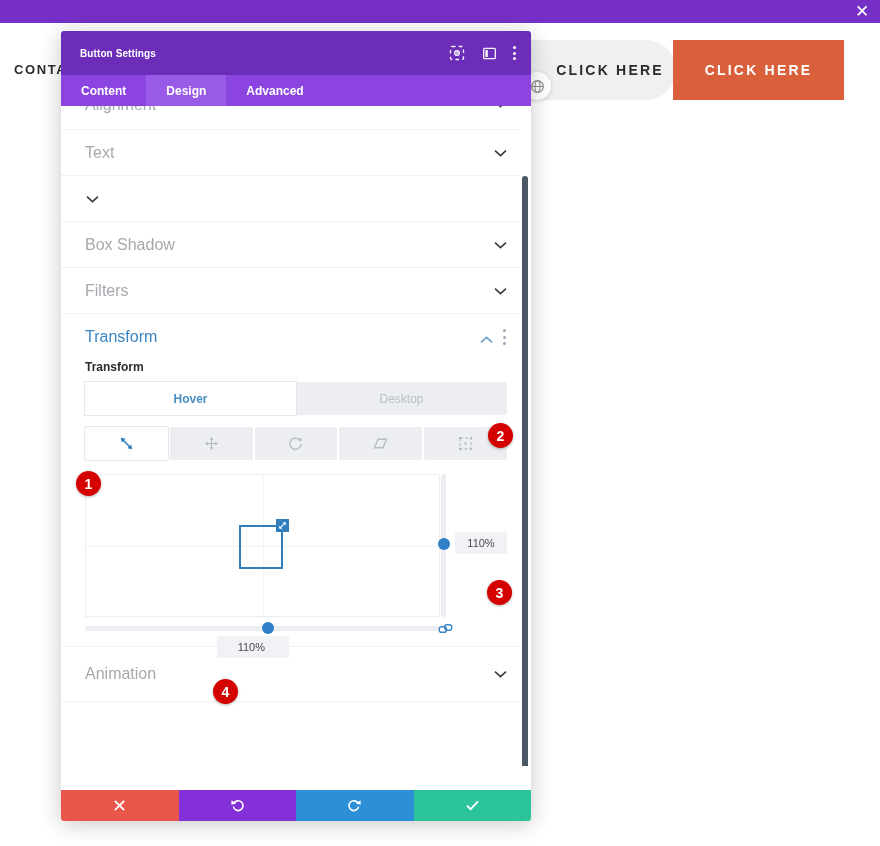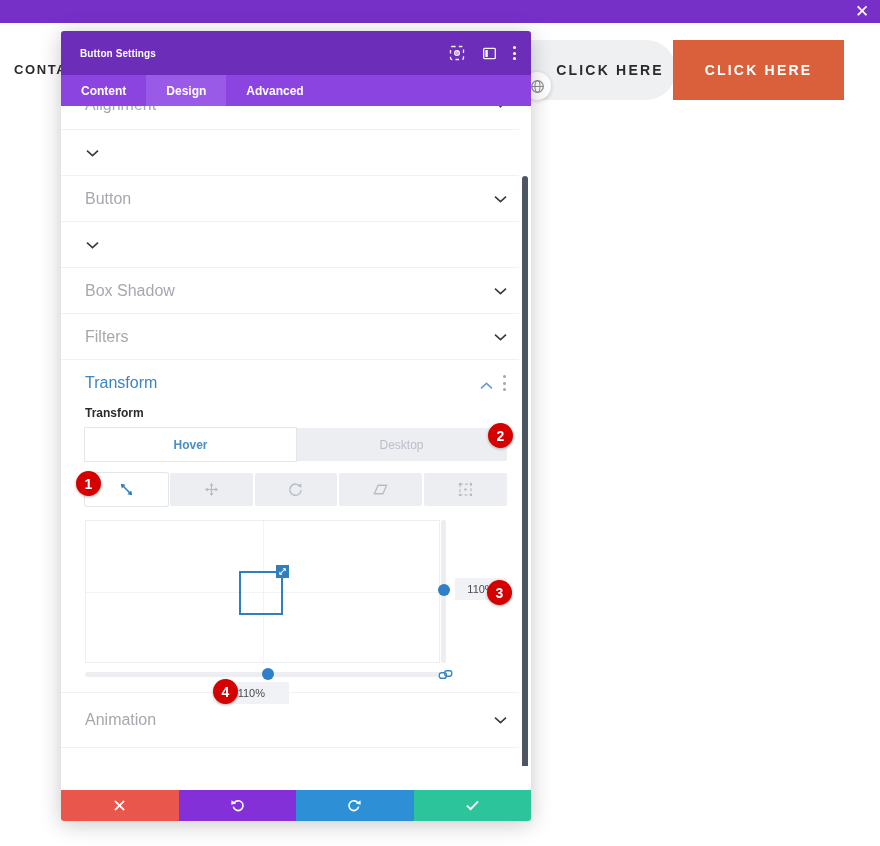--- a/index.html
+++ b/index.html
@@ -297,35 +297,28 @@
       <div class="toggle-row clipped">
         <div class="toggle-label">Alignment</div>
         <div class="chev">
           <svg width="13" height="8" viewBox="0 0 13 8">
               <polyline points="1,1.6 6.5,6.6 12,1.6" fill="none" stroke="#3b3b3b" stroke-width="1.6"></polyline>
             </svg>
         </div>
       </div>
 
       <div class="toggle-row">
-        <div class="chev">
-          <svg width="13" height="8" viewBox="0 0 13 8">
-              <polyline points="1,1.6 6.5,6.6 12,1.6" fill="none" stroke="#3b3b3b" stroke-width="1.6"></polyline>
-            </svg>
-        </div>
-      </div>
-
-      <div class="toggle-row">
-        <div class="toggle-label">Button</div>
-        <div class="chev">
-          <svg width="13" height="8" viewBox="0 0 13 8">
-              <polyline points="1,1.6 6.5,6.6 12,1.6" fill="none" stroke="#3b3b3b" stroke-width="1.6"></polyline>
-            </svg>
-        </div>
-      </div>
+        <div class="toggle-label">Text</div>
+        <div class="chev">
+          <svg width="13" height="8" viewBox="0 0 13 8">
+              <polyline points="1,1.6 6.5,6.6 12,1.6" fill="none" stroke="#3b3b3b" stroke-width="1.6"></polyline>
+            </svg>
+        </div>
+      </div>
+
 
       <div class="toggle-row">
         <div class="chev">
           <svg width="13" height="8" viewBox="0 0 13 8">
               <polyline points="1,1.6 6.5,6.6 12,1.6" fill="none" stroke="#3b3b3b" stroke-width="1.6"></polyline>
             </svg>
         </div>
       </div>
 
       <div class="toggle-row">

